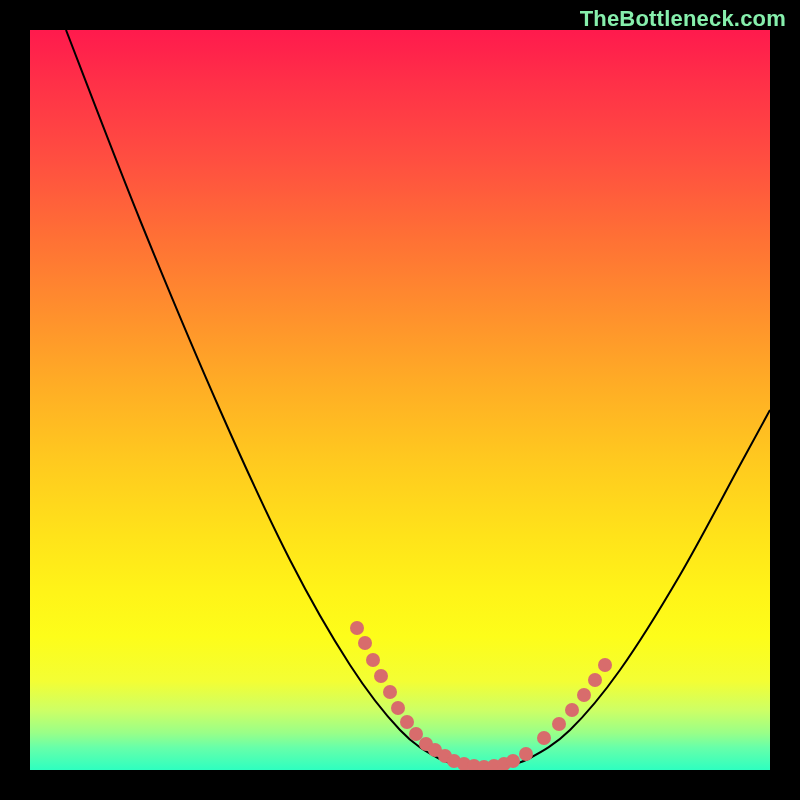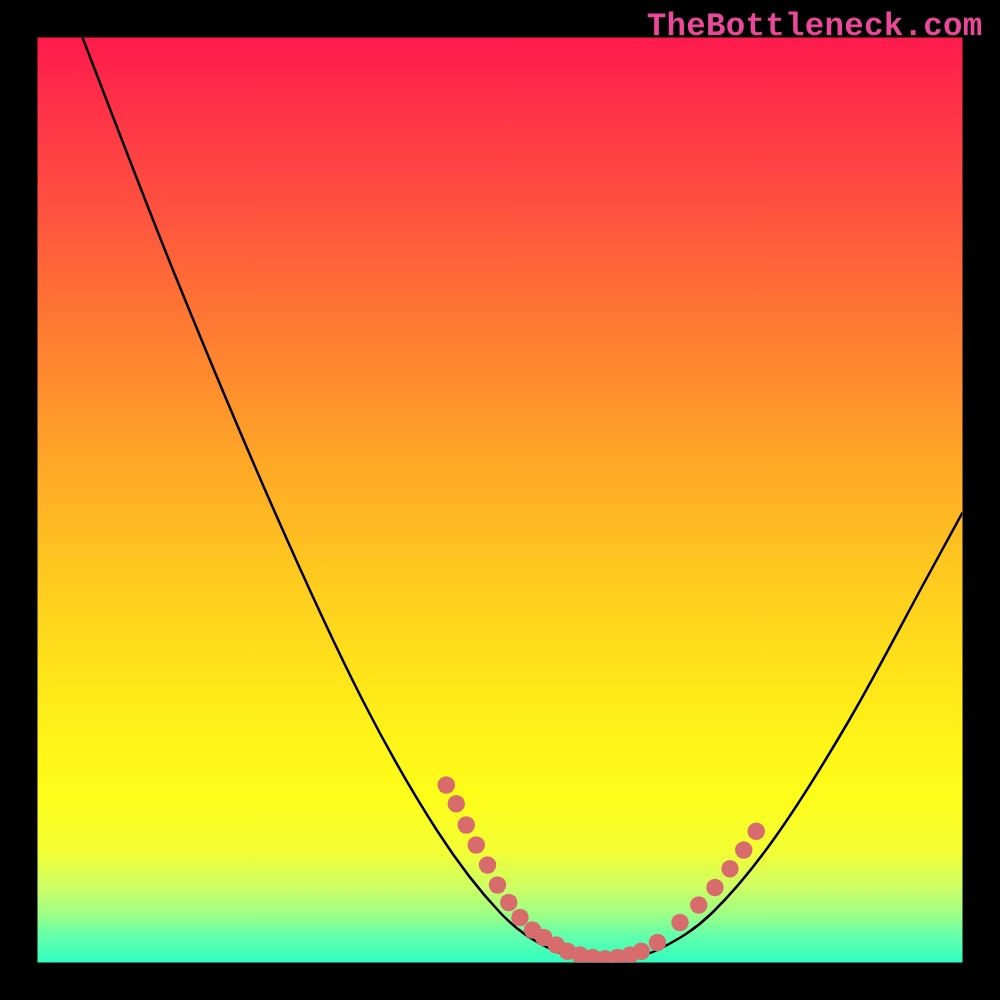--- a/index.html
+++ b/index.html
@@ -31,24 +31,24 @@
       #ccff66 92%,
       #99ff88 95%,
       #66ffaa 97%,
       #2effc0 100%
     );
   }
   .watermark {
     position: absolute;
     top: 6px;
     right: 14px;
-    font-family: Liberation Mono, monospace;
-    font-size: 26px;
+    font-family: Liberation Sans, sans-serif;
+    font-size: 22px;
     font-weight: 600;
-    color: #ec4899;
+    color: #86efac;
     letter-spacing: 0.2px;
   }
   svg.curve {
     position: absolute;
     left: 0;
     top: 0;
     width: 740px;
     height: 740px;
   }
 </style>

